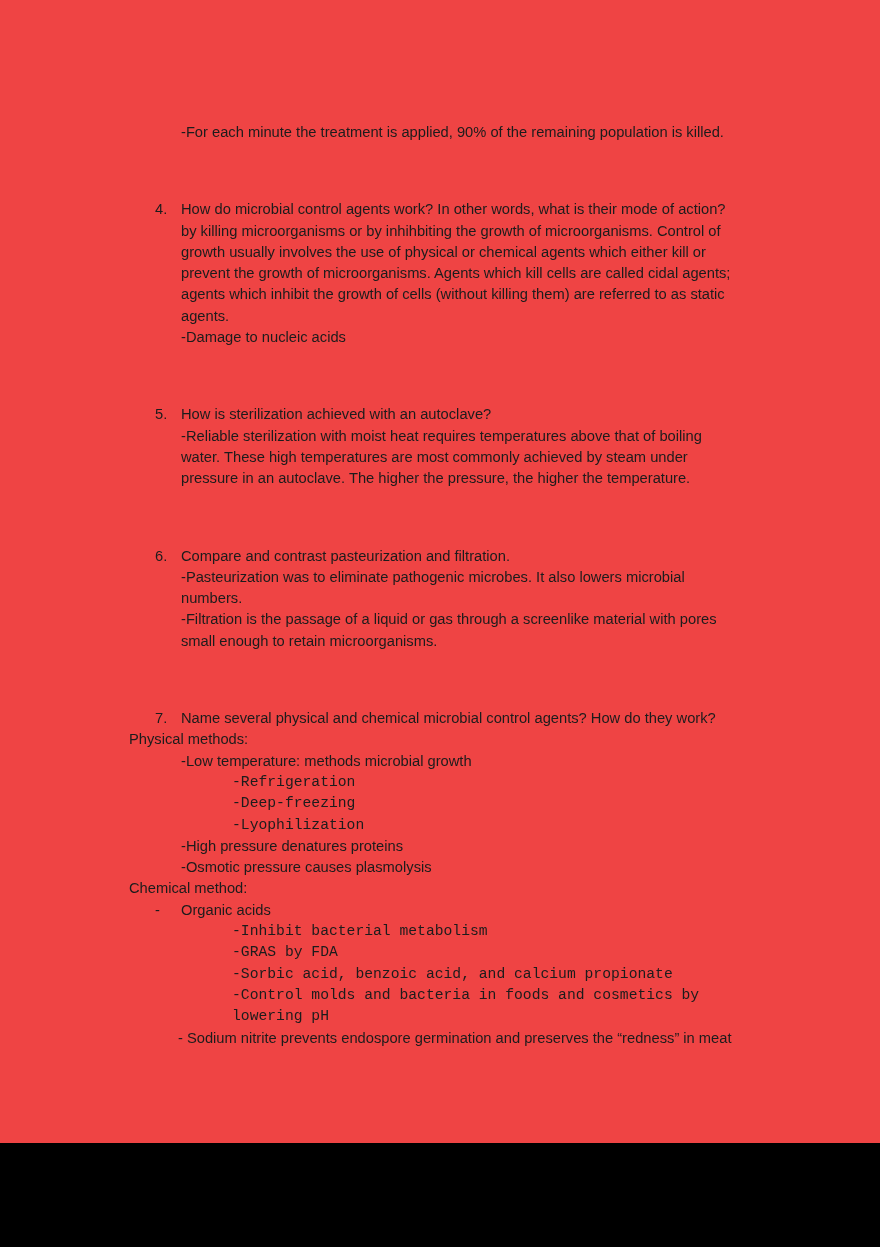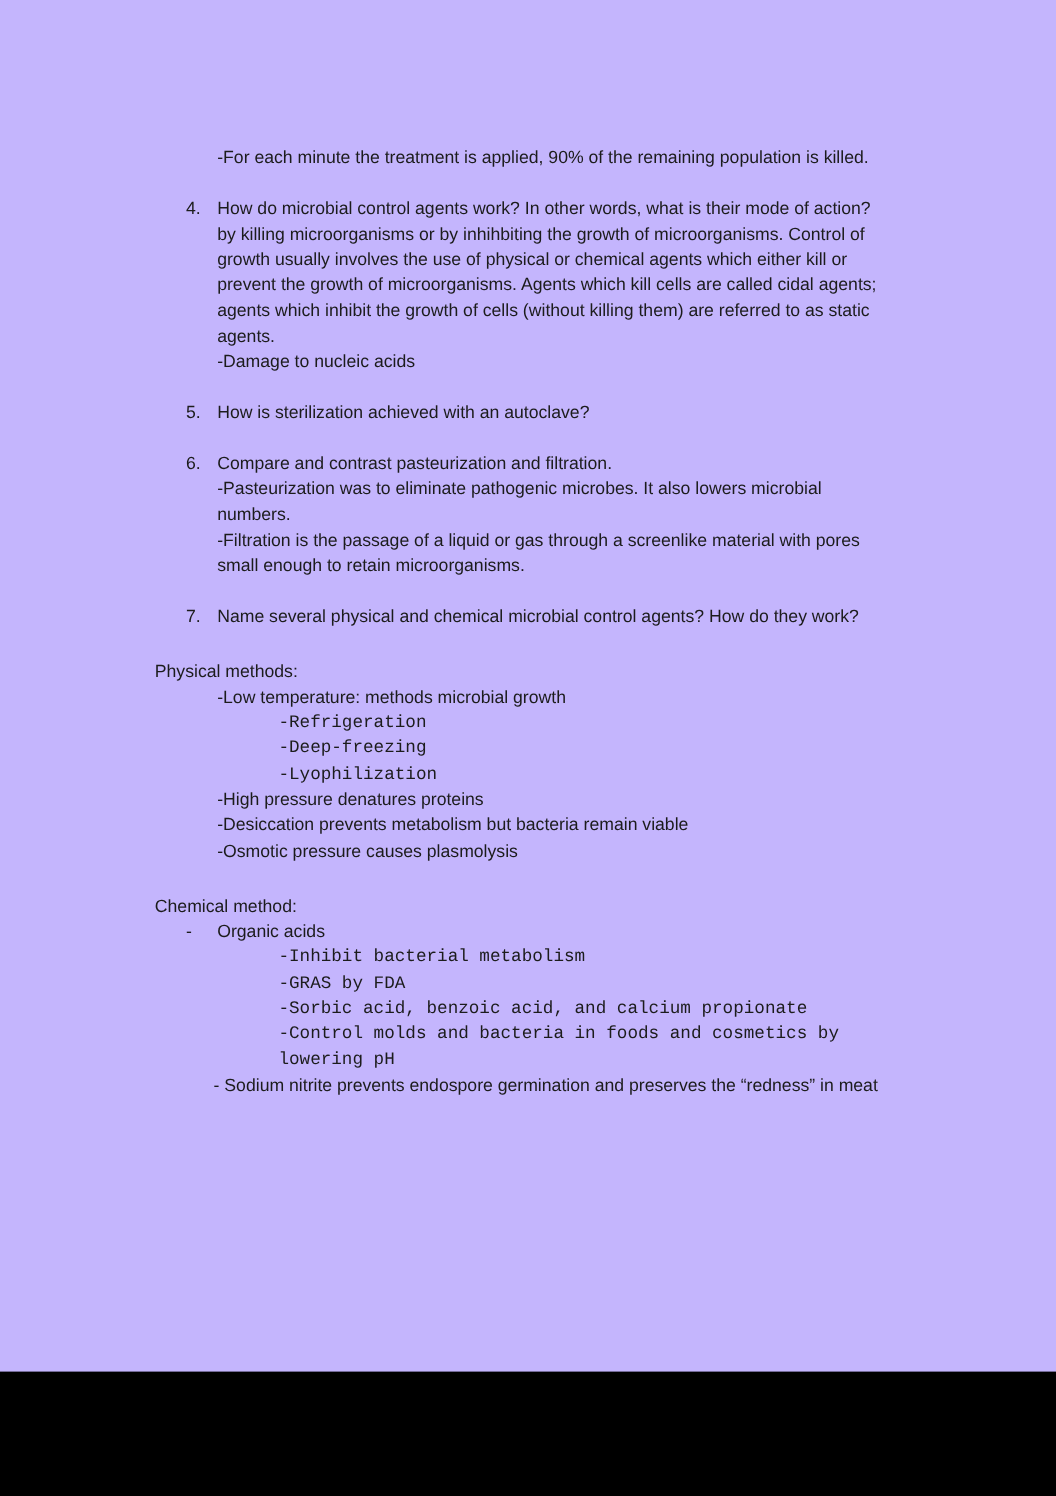--- a/index.html
+++ b/index.html
@@ -4,21 +4,21 @@
 <style>
   html, body {
     margin: 0;
     padding: 0;
     background: #ffffff;
   }
   #page {
     position: relative;
     width: 880px;
     height: 1247px;
-    background: #c4b5fd;
+    background: #ef4444;
     overflow: hidden;
     font-family: "Liberation Sans", sans-serif;
   }
   #doc-body {
     position: absolute;
     left: 129px;
     top: 122px;
     width: 615px;
     color: #1c1c1c;
     font-size: 14.7px;
@@ -34,35 +34,35 @@
     position: relative;
     padding-left: 52px;
   }
   .numitem > .marker {
     position: absolute;
     left: 26px;
     top: 0;
     width: 24px;
     text-align: left;
   }
-  .numitem > .body { display: block; }
+  .numitem > .body { display: block; margin-top: 35px; }
 
   
   .dashitem {
     position: relative;
     padding-left: 52px;
   }
   .dashitem > .marker {
     position: absolute;
     left: 26px;
     top: 0;
   }
 
   
-  .ind0 { padding-left: 0px; margin-top: 25px; }     
+  .ind0 { padding-left: 0px; }     
   .ind1 { padding-left: 52px; }    
   .ind2 { padding-left: 103px; font-family: Liberation Mono, monospace; }   
 
   
   .hangwrap {
     padding-left: 0px;
     text-indent: 49px;
   }
 
   .bottom-bar {
@@ -89,20 +89,21 @@
       <span class="marker">4.</span>
       <span class="body">How do microbial control agents work? In other words, what is their mode of action? by killing microorganisms or by inhihbiting the growth of microorganisms. Control of growth usually involves the use of physical or chemical agents which either kill or prevent the growth of microorganisms. Agents which kill cells are called cidal agents; agents which inhibit the growth of cells (without killing them) are referred to as static agents.</span>
       <div>-Damage to nucleic acids</div>
     </div>
 
     <div class="gap"></div>
 
     <div class="numitem">
       <span class="marker">5.</span>
       <span class="body">How is sterilization achieved with an autoclave?</span>
+      <div>-Reliable sterilization with moist heat requires temperatures above that of boiling water. These high temperatures are most commonly achieved by steam under pressure in an autoclave. The higher the pressure, the higher the temperature.</div>
     </div>
 
     <div class="gap"></div>
 
     <div class="numitem">
       <span class="marker">6.</span>
       <span class="body">Compare and contrast pasteurization and filtration.</span>
       <div>-Pasteurization was to eliminate pathogenic microbes. It also lowers microbial numbers.</div>
       <div>-Filtration is the passage of a liquid or gas through a screenlike material with pores small enough to retain microorganisms.</div>
     </div>
@@ -114,21 +115,20 @@
       <span class="body">Name several physical and chemical microbial control agents? How do they work?</span>
     </div>
 
     <p class="blk ind0">Physical methods:</p>
 
     <p class="blk ind1">-Low temperature: methods microbial growth</p>
     <p class="blk ind2">-Refrigeration</p>
     <p class="blk ind2">-Deep-freezing</p>
     <p class="blk ind2">-Lyophilization</p>
     <p class="blk ind1">-High pressure denatures proteins</p>
-    <p class="blk ind1">-Desiccation prevents metabolism but bacteria remain viable</p>
     <p class="blk ind1">-Osmotic pressure causes plasmolysis</p>
 
     <p class="blk ind0">Chemical method:</p>
 
     <div class="dashitem">
       <span class="marker">-</span>
       <span class="body">Organic acids</span>
     </div>
 
     <p class="blk ind2">-Inhibit bacterial metabolism</p>

